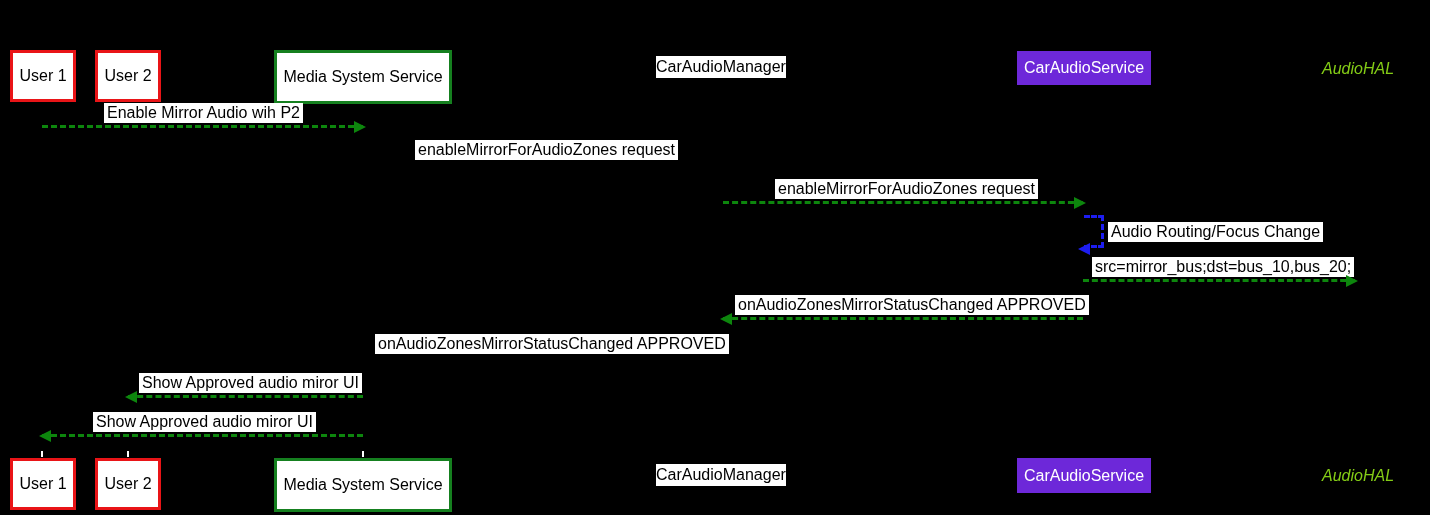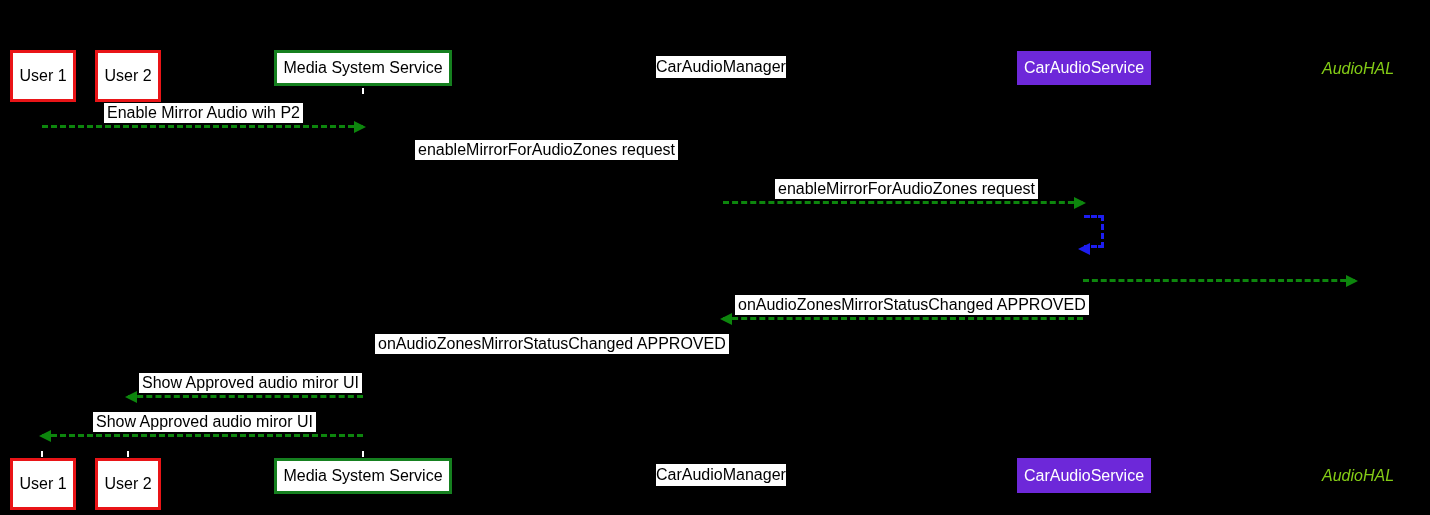--- a/index.html
+++ b/index.html
@@ -22,21 +22,21 @@
   
   .actor{
     position:absolute;
     box-sizing:border-box;
     display:flex;align-items:center;justify-content:center;
     background:#fff;color:#000;
     font-size:16px;line-height:20px;
     white-space:nowrap;
   }
   .actor.red-box{border:3px solid #e91417;height:52px;}
-  .actor.green-box{border:3px solid #15801f;height:36px;}
+  .actor.green-box{border:3px solid #15801f;height:54px;}
   .actor.blue-box{background:#6d28d9;color:#fff;border:none;height:34px;}
   .actor.bare-label{padding:1px 0;height:auto;}
   .actor.plain-text{background:transparent;color:#84cc16;font-style:italic;}
   
   .msg-label{
     position:absolute;
     background:#fff;color:#000;
     font-size:16px;line-height:20px;
     padding:0 3px;
     white-space:nowrap;
@@ -97,21 +97,23 @@
 
   <div class="msg-label" style="left:775px;top:179px;">enableMirrorForAudioZones request</div>
   <div class="arrow right" style="left:723px;top:201px;width:360px;">
       <span class="head"></span>
     </div>
 
   <div class="self-msg" style="left:1084px;top:215px;">
     <div class="self-line"></div>
     <span class="self-head"></span>
   </div>
+  <div class="msg-label" style="left:1108px;top:222px;">Audio Routing/Focus Change</div>
 
+  <div class="msg-label" style="left:1092px;top:257px;">src=mirror_bus;dst=bus_10,bus_20;</div>
   <div class="arrow right" style="left:1083px;top:279px;width:272px;">
       <span class="head"></span>
     </div>
 
   <div class="msg-label" style="left:735px;top:295px;">onAudioZonesMirrorStatusChanged APPROVED</div>
   <div class="arrow left" style="left:723px;top:317px;width:360px;">
       <span class="head"></span>
     </div>
 
   <div class="msg-label" style="left:375px;top:334px;">onAudioZonesMirrorStatusChanged APPROVED</div>

